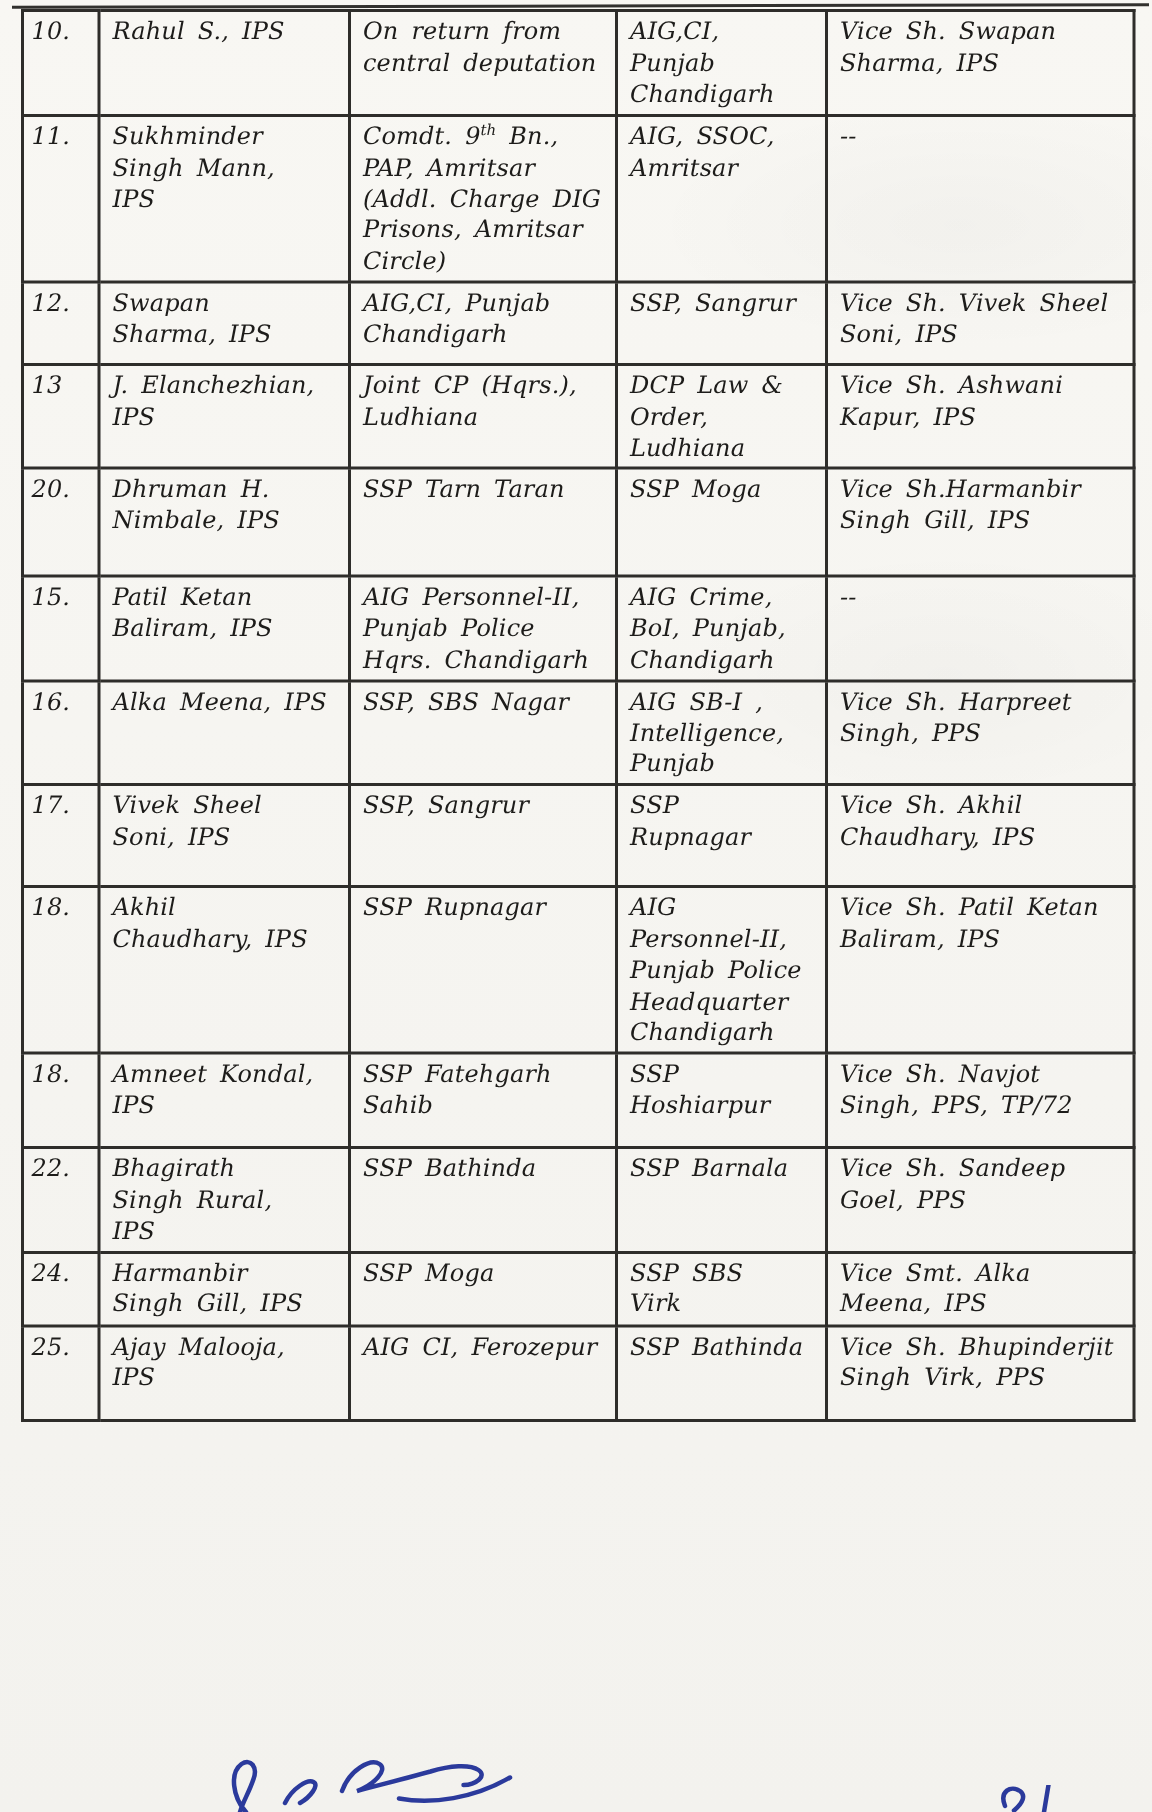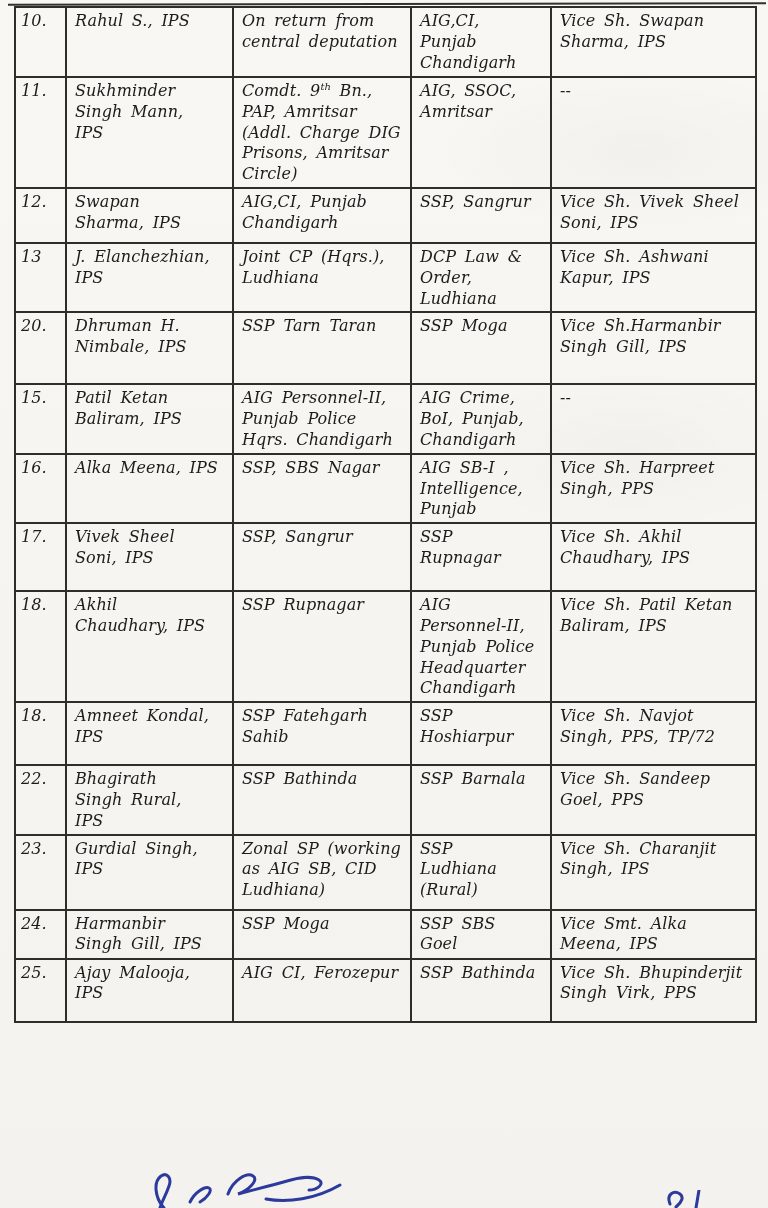--- a/index.html
+++ b/index.html
@@ -181,40 +181,27 @@
       <tr style="height:65px">
         <td class="no">22.</td>
         <td>Bhagirath
 Singh Rural,
 IPS</td>
         <td>SSP Bathinda</td>
         <td>SSP Barnala</td>
         <td>Vice Sh. Sandeep
 Goel, PPS</td>
       </tr>
-      <tr style="height:75px">
-        <td class="no">23.</td>
-        <td>Gurdial Singh,
-IPS</td>
-        <td>Zonal SP (working
-as AIG SB, CID
-Ludhiana)</td>
-        <td>SSP
-Ludhiana
-(Rural)</td>
-        <td>Vice Sh. Charanjit
-Singh, IPS</td>
-      </tr>
       <tr style="height:49px">
         <td class="no">24.</td>
         <td>Harmanbir
 Singh Gill, IPS</td>
         <td>SSP Moga</td>
         <td>SSP SBS
-Goel</td>
+Virk</td>
         <td>Vice Smt. Alka
 Meena, IPS</td>
       </tr>
       <tr style="height:63px">
         <td class="no">25.</td>
         <td>Ajay Malooja,
 IPS</td>
         <td>AIG CI, Ferozepur</td>
         <td>SSP Bathinda</td>
         <td>Vice Sh. Bhupinderjit

